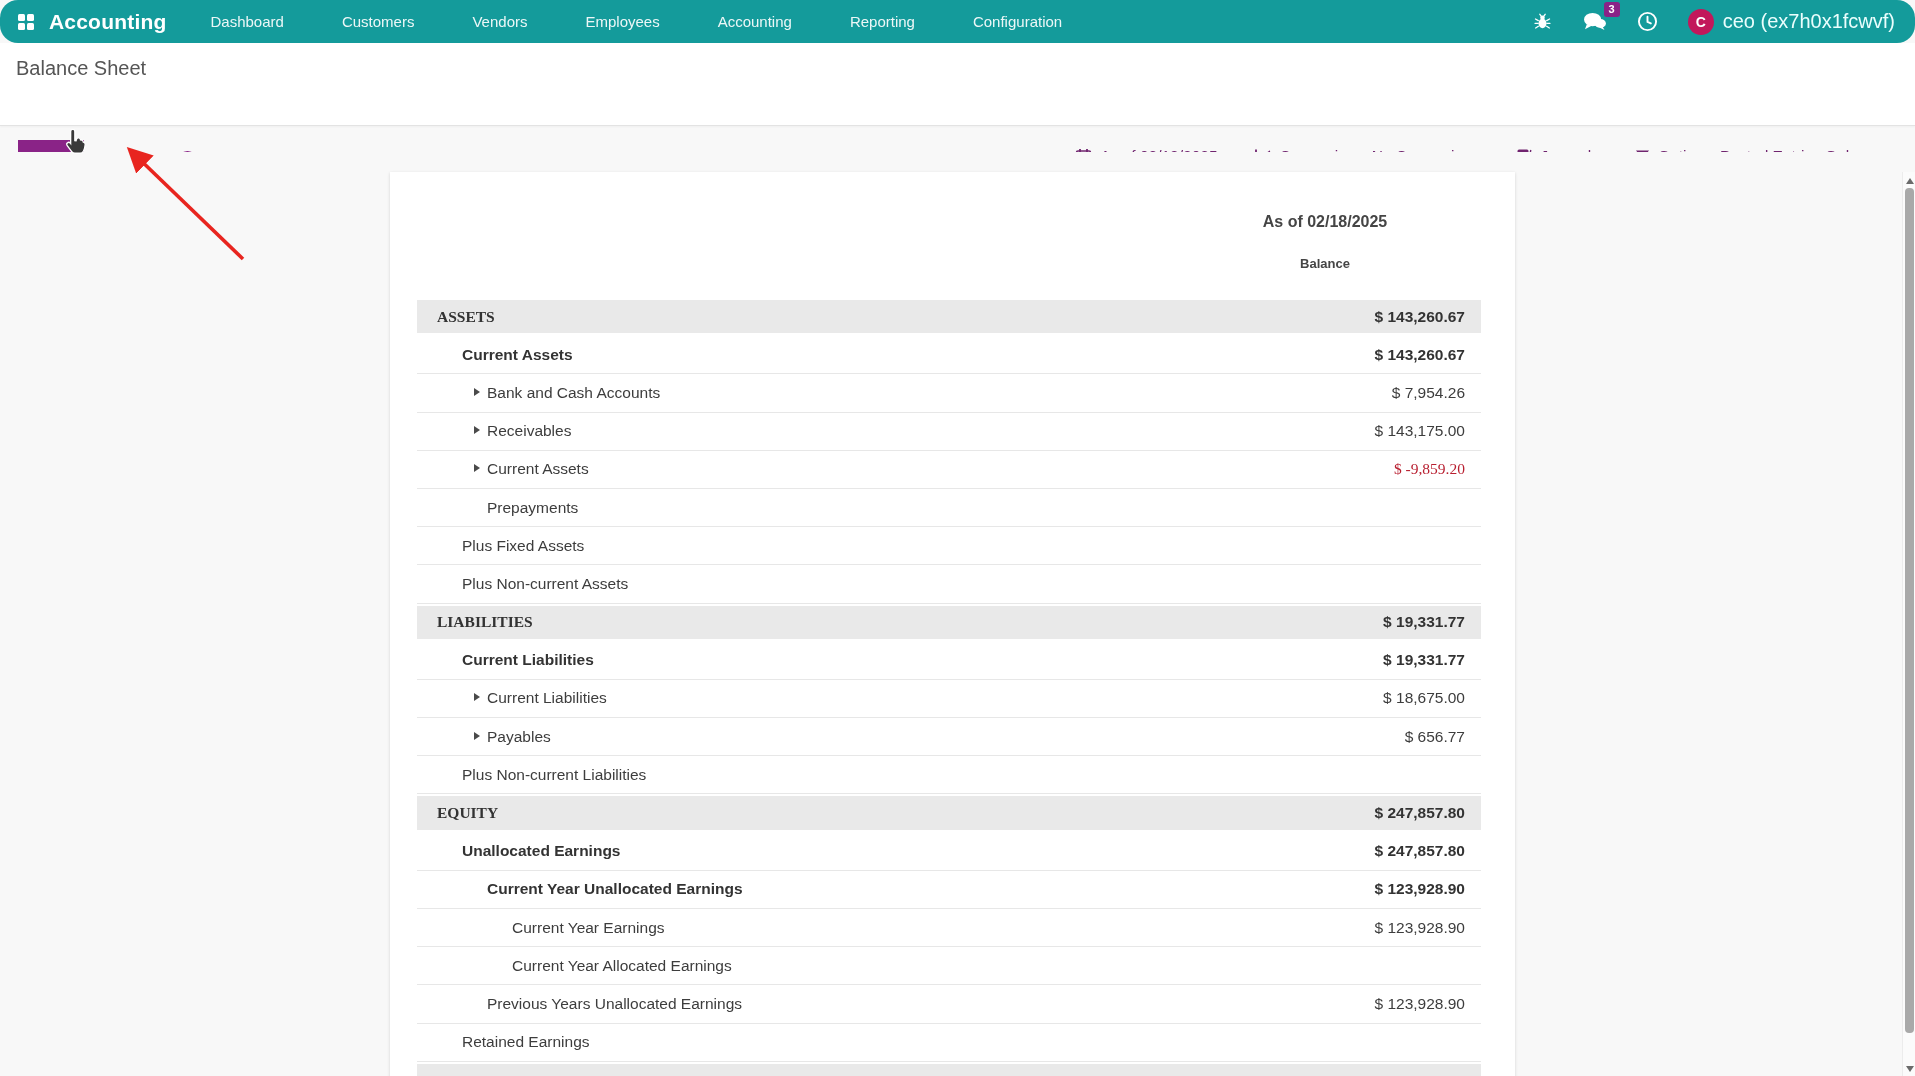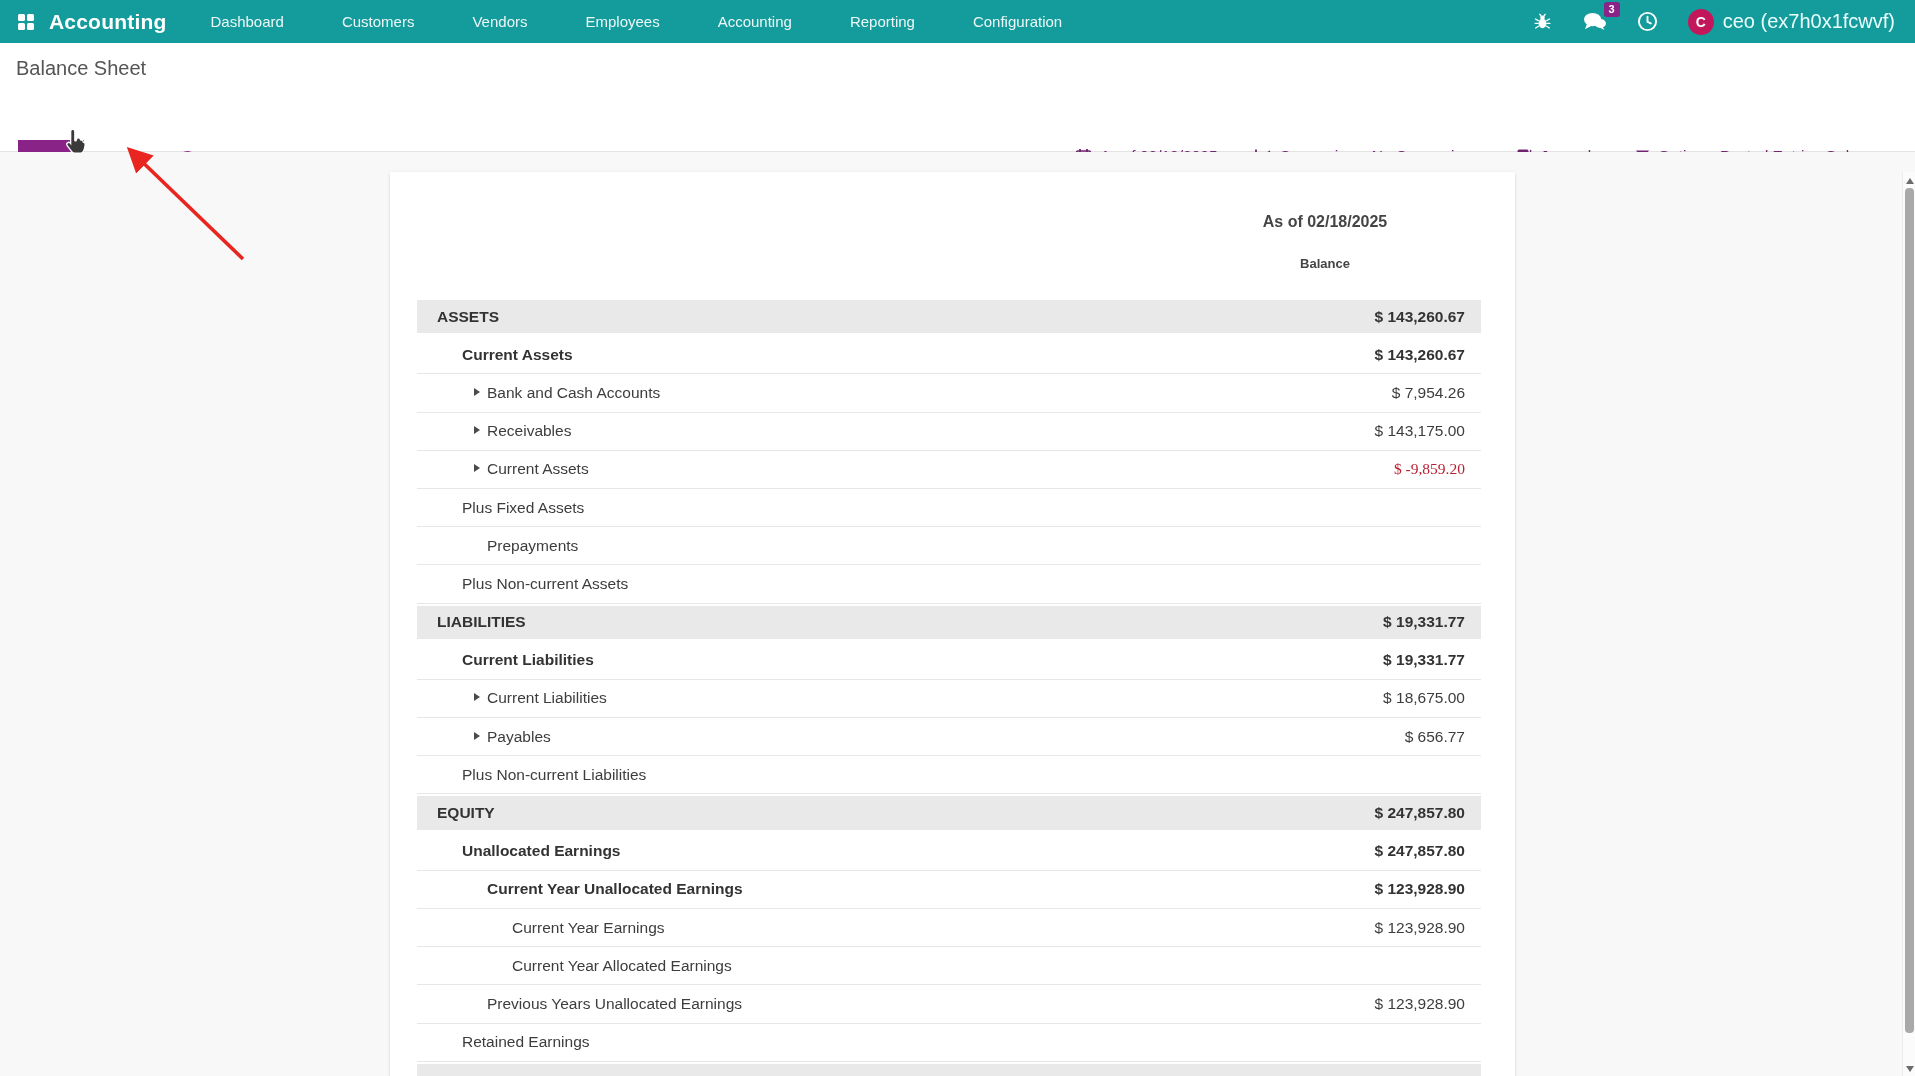--- a/index.html
+++ b/index.html
@@ -14,41 +14,41 @@
   *{box-sizing:border-box;}
   html,body{margin:0;padding:0;}
   body{
     width:1915px;height:1076px;overflow:hidden;position:relative;
     font-family:"Liberation Sans",sans-serif;background:#f8f8f8;color:#3d3d3d;
   }
 
   
   .topbar{
     position:absolute;top:0;left:0;width:1915px;height:43px;
-    background:var(--topbar-bg);display:flex;align-items:center;padding:0 20px 0 18px;
+    background:var(--topbar-bg);display:flex;align-items:center;padding:0 20px 0 18px;border-radius:18px;
   }
   .apps-icon{width:15px;height:15px;display:grid;grid-template-columns:7px 7px;grid-template-rows:7px 7px;gap:2px;cursor:pointer;}
   .apps-icon span{background:#fff;border-radius:1.5px;}
   .app-name{color:#fff;font-size:21px;font-weight:700;margin:0 0 0 16px;letter-spacing:.2px;}
   .menu{display:flex;align-items:center;gap:58px;margin-left:44px;}
   .menu-item{color:rgba(255,255,255,.92);font-size:15px;cursor:pointer;white-space:nowrap;}
   .topbar-right{margin-left:auto;display:flex;align-items:center;gap:30px;}
   .tb-icon{position:relative;display:flex;align-items:center;cursor:pointer;}
   .badge{
     position:absolute;top:-9px;right:-13px;background:var(--purple);color:#fff;
     font-size:11px;font-weight:700;padding:1px 5px;border-radius:3px;line-height:13px;
   }
   .user{display:flex;align-items:center;gap:9px;cursor:pointer;}
   .avatar{width:26px;height:26px;border-radius:50%;background:var(--avatar-bg);color:#fff;
     display:flex;align-items:center;justify-content:center;font-size:14px;font-weight:700;}
   .username{color:#eafefd;font-size:20px;}
 
   
   .control-panel{
-    position:absolute;top:43px;left:0;width:1915px;height:109px;background:#fff;
+    position:absolute;top:43px;left:0;width:1915px;height:83px;background:#fff;
     border-bottom:1px solid #e3e3e3;box-shadow:0 1px 2px rgba(0,0,0,.04);
   }
   .breadcrumb{position:absolute;top:14px;left:16px;font-size:20px;color:#555;}
   .btn-row{position:absolute;top:97px;left:18px;display:flex;align-items:center;height:0;}
   .btn-pdf{
     width:66px;height:41px;background:var(--purple);color:#fff;border:none;
     font-family:inherit;font-size:15px;font-weight:700;cursor:pointer;margin-top:41px;
   }
   .btn-xlsx{
     background:transparent;border:none;color:#6a1b6a;font-family:inherit;
@@ -76,21 +76,21 @@
   .brow{
     display:flex;align-items:center;height:38.2px;border-bottom:1px solid #e7e7e7;
     font-size:15.5px;color:#3d3d3d;
   }
   .brow.section{
     background:var(--section-bg);border-bottom:3px solid #fff;border-top:2px solid #fff;
   }
   .brow.bold{font-weight:700;color:#333;}
   .lbl{position:relative;}
   .lbl .txt{position:relative;}
-  .lvl0{padding-left:20px;}
+  .lvl0{padding-left:20px;font-family:Liberation Serif, serif;}
   .lvl1{padding-left:45px;}
   .lvl2{padding-left:70px;}
   .lvl3{padding-left:95px;}
   .caret{
     position:absolute;left:-13px;top:4px;width:0;height:0;
     border-left:6px solid #4a4a4a;border-top:4.5px solid transparent;border-bottom:4.5px solid transparent;
     cursor:pointer;
   }
   .val{margin-left:auto;padding-right:16px;}
   .val.neg{color:var(--neg-red);font-family:Liberation Serif, serif;}
@@ -245,25 +245,25 @@
       </div>
       <div class="brow">
         <span class="lbl lvl2"><span class="txt"><span class="caret"></span>Receivables</span></span>
         <span class="val">$ 143,175.00</span>
       </div>
       <div class="brow">
         <span class="lbl lvl2"><span class="txt"><span class="caret"></span>Current Assets</span></span>
         <span class="val neg">$ -9,859.20</span>
       </div>
       <div class="brow">
+        <span class="lbl lvl2"><span class="txt">Prepayments</span></span>
+        <span class="val"></span>
+      </div>
+      <div class="brow">
         <span class="lbl lvl1"><span class="txt">Plus Fixed Assets</span></span>
-        <span class="val"></span>
-      </div>
-      <div class="brow">
-        <span class="lbl lvl2"><span class="txt">Prepayments</span></span>
         <span class="val"></span>
       </div>
       <div class="brow">
         <span class="lbl lvl1"><span class="txt">Plus Non-current Assets</span></span>
         <span class="val"></span>
       </div>
       <div class="brow section bold">
         <span class="lbl lvl0"><span class="txt">LIABILITIES</span></span>
         <span class="val">$ 19,331.77</span>
       </div>

